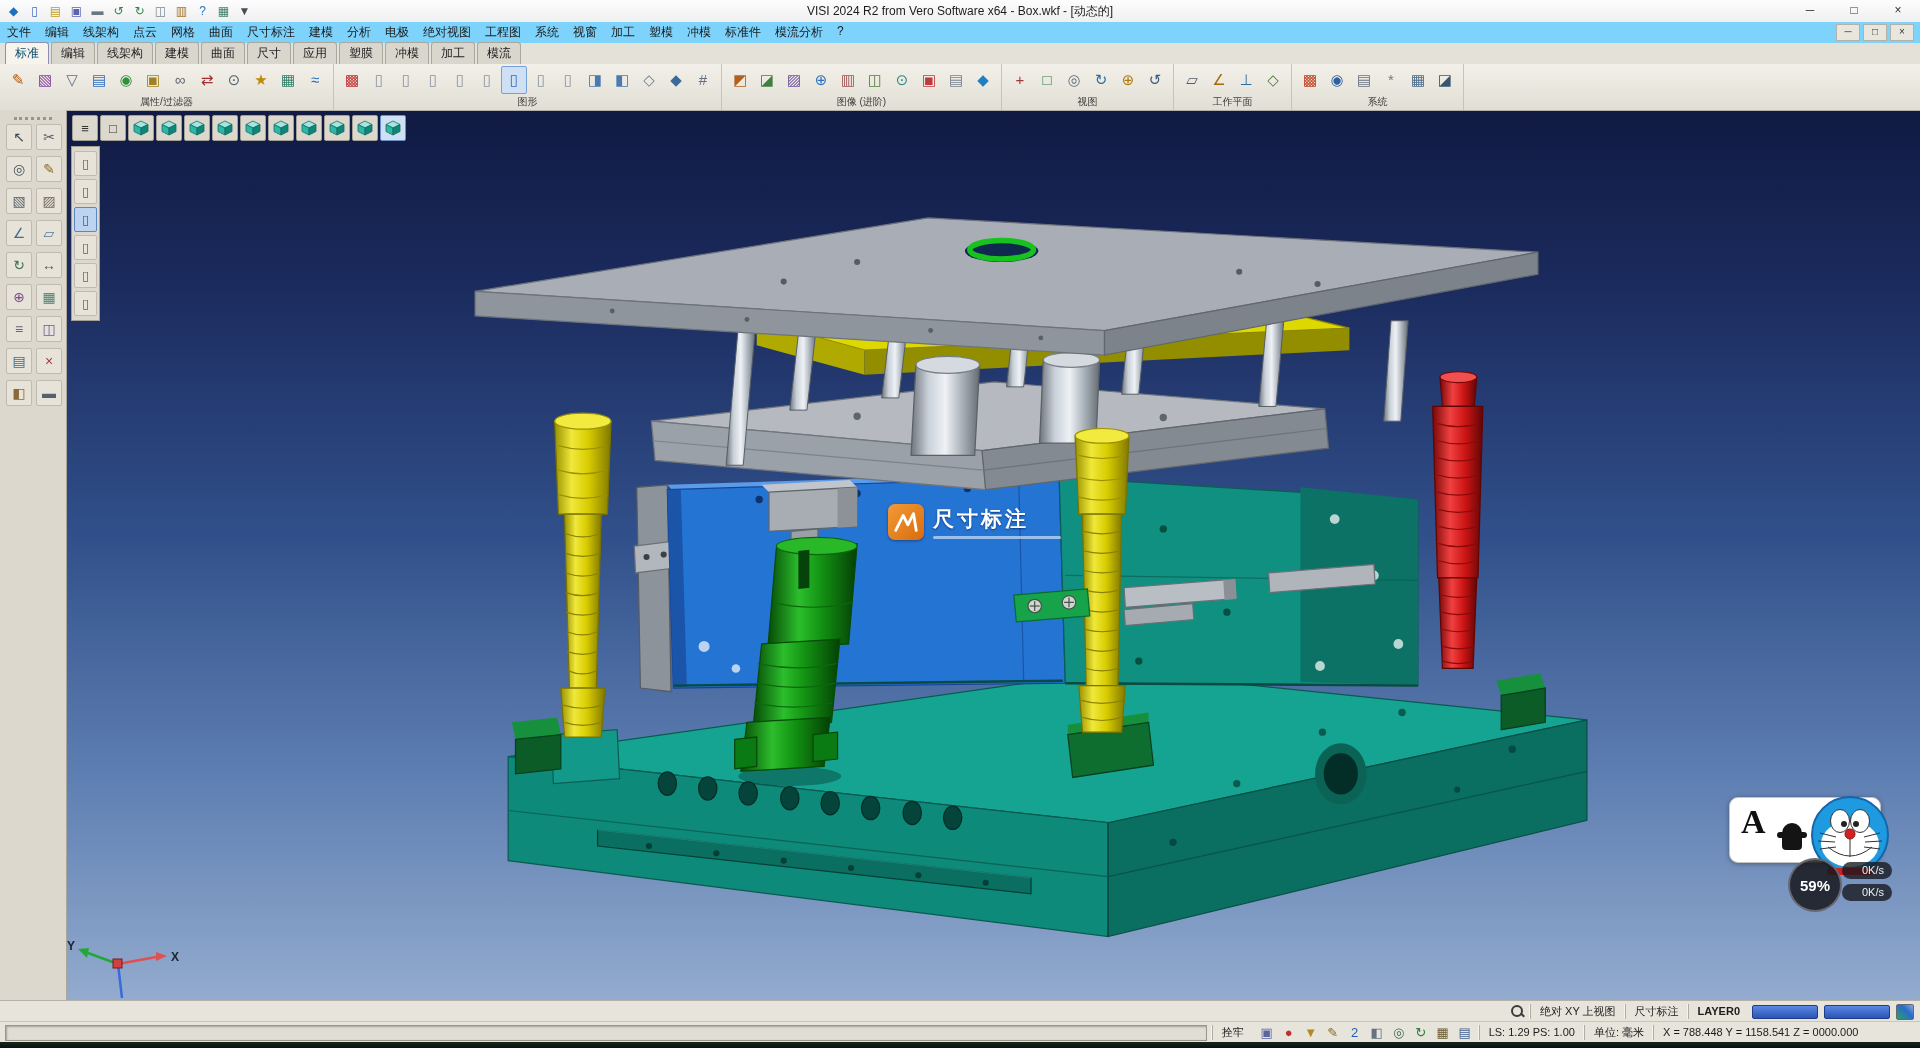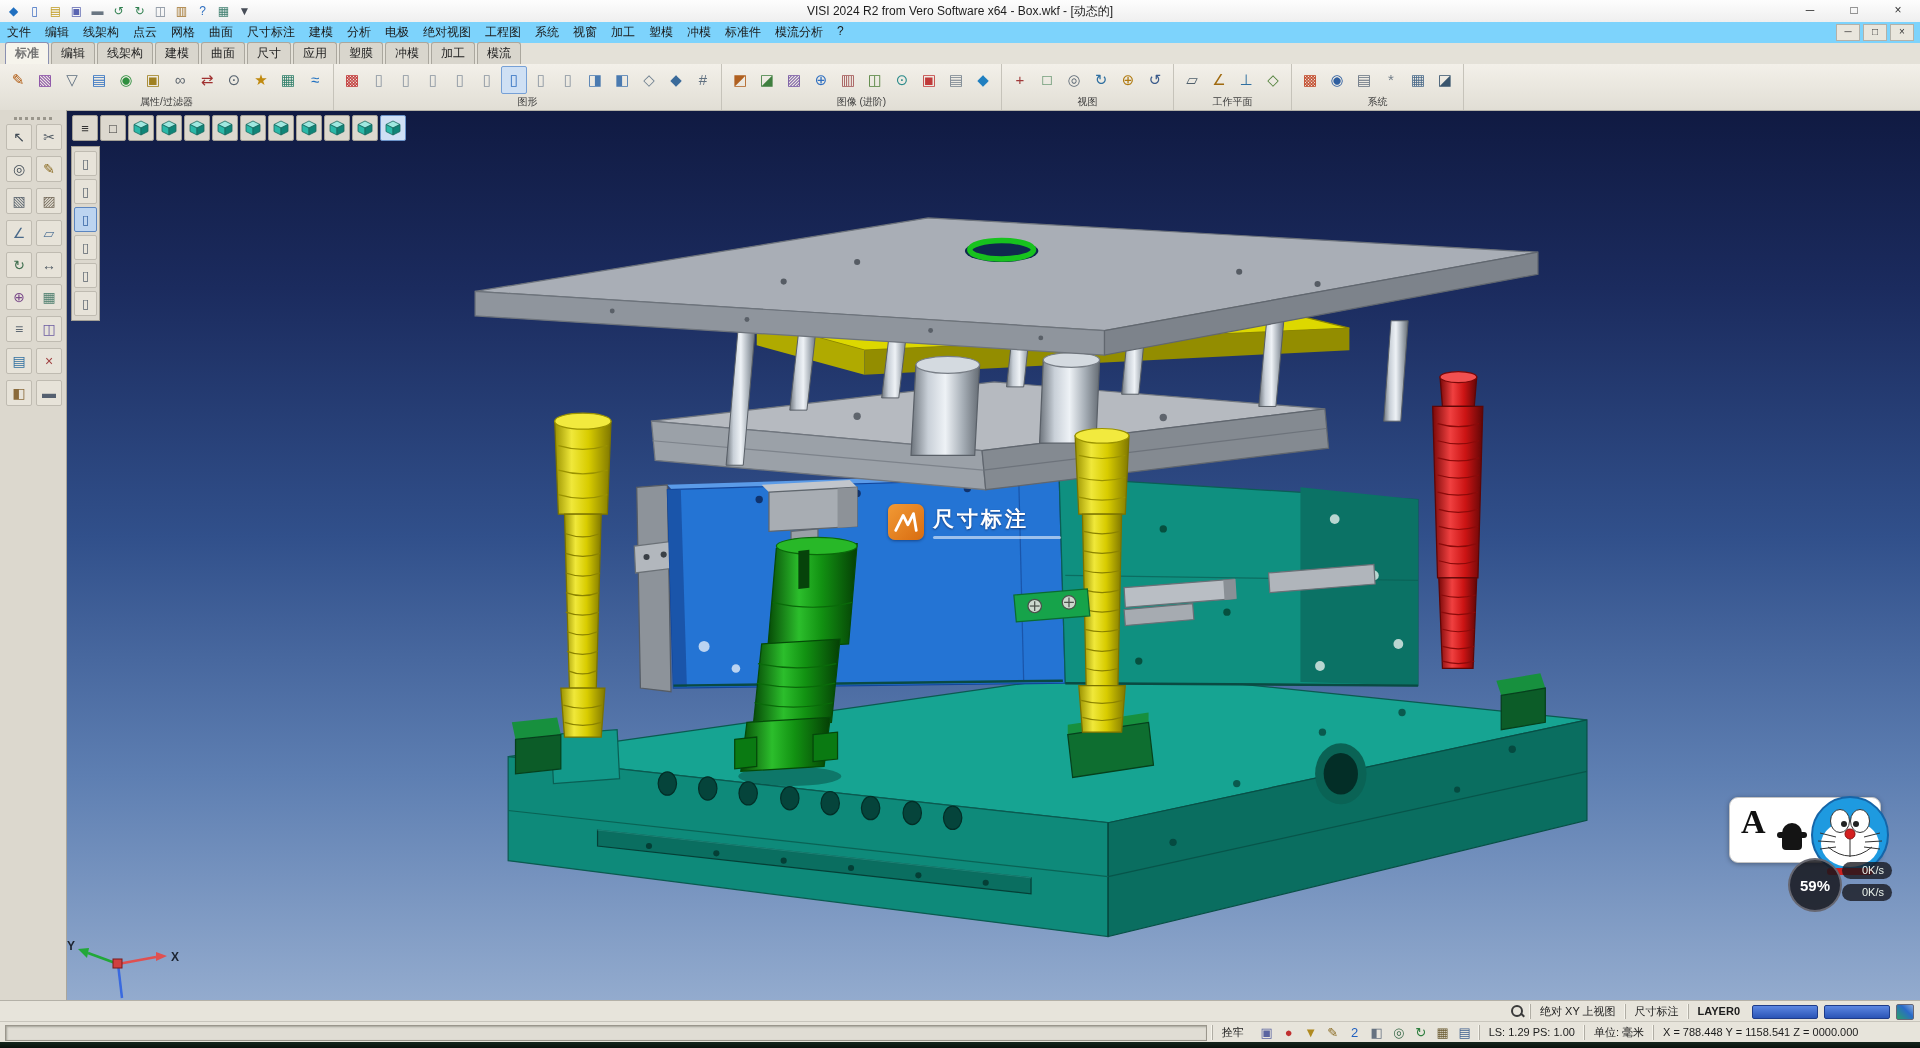--- a/index.html
+++ b/index.html
@@ -13,21 +13,21 @@
   .win-controls{margin-left:auto;display:flex;}
   .win-btn{width:44px;height:22px;text-align:center;line-height:20px;font-size:12px;color:#333;}
   .menubar{position:absolute;top:22px;left:0;right:0;height:21px;background:#7dd3fc;border-bottom:1px solid #d8d5cc;
     display:flex;align-items:center;font-size:12px;color:#1c1c1c;z-index:6;}
   .menu-item{padding:0 7px;cursor:default;white-space:nowrap;}
   .mdi-controls{margin-left:auto;display:flex;gap:3px;padding-right:6px;}
   .mdi-btn{width:22px;height:15px;border:1px solid #b4b1a8;background:#e9e6dd;font-size:10px;line-height:13px;text-align:center;color:#333;}
   .tabbar{position:absolute;top:43px;left:0;right:0;height:21px;background:#e4e1d8;border-bottom:1px solid #c6c3ba;
     display:flex;align-items:flex-end;gap:2px;padding-left:5px;font-size:12px;z-index:6;}
   .tab{padding:2px 9px 2px 9px;border:1px solid #aaa79e;border-bottom:none;background:#d9d6cd;border-radius:3px 3px 0 0;color:#222;white-space:nowrap;}
-  .tab.active{background:#f6f4ec;color:#737373;font-weight:bold;border-color:#8a90b0;}
+  .tab.active{background:#f6f4ec;color:#0c4a6e;font-weight:normal;border-color:#8a90b0;}
   .toolbar{position:absolute;top:64px;left:0;right:0;height:46px;background:linear-gradient(#f3f0e9,#e1ded5);
     border-bottom:1px solid #b4b1a8;display:flex;align-items:stretch;z-index:6;}
   .tgroup{display:flex;flex-direction:column;align-items:center;padding:2px 5px 0 5px;border-right:1px solid #c6c3ba;}
   .tgroup-icons{display:flex;gap:1px;}
   .ticon{width:24px;height:26px;font-size:15px;line-height:26px;text-align:center;border:1px solid transparent;border-radius:2px;}
   .ticon.active{background:#cfe0f4;border-color:#76a0d6;}
   .tgroup-label{font-size:10px;color:#3c3c3c;margin-top:1px;white-space:nowrap;}
   .left-panel{position:absolute;left:0;top:110px;width:66px;height:890px;background:#dcd8ce;border-right:1px solid #aaa69c;z-index:6;}
   .grip{width:38px;height:0;border-top:3px dotted #9a968c;margin:7px auto 4px auto;}
   .left-grid{display:grid;grid-template-columns:26px 26px;gap:6px 4px;padding-left:6px;}

